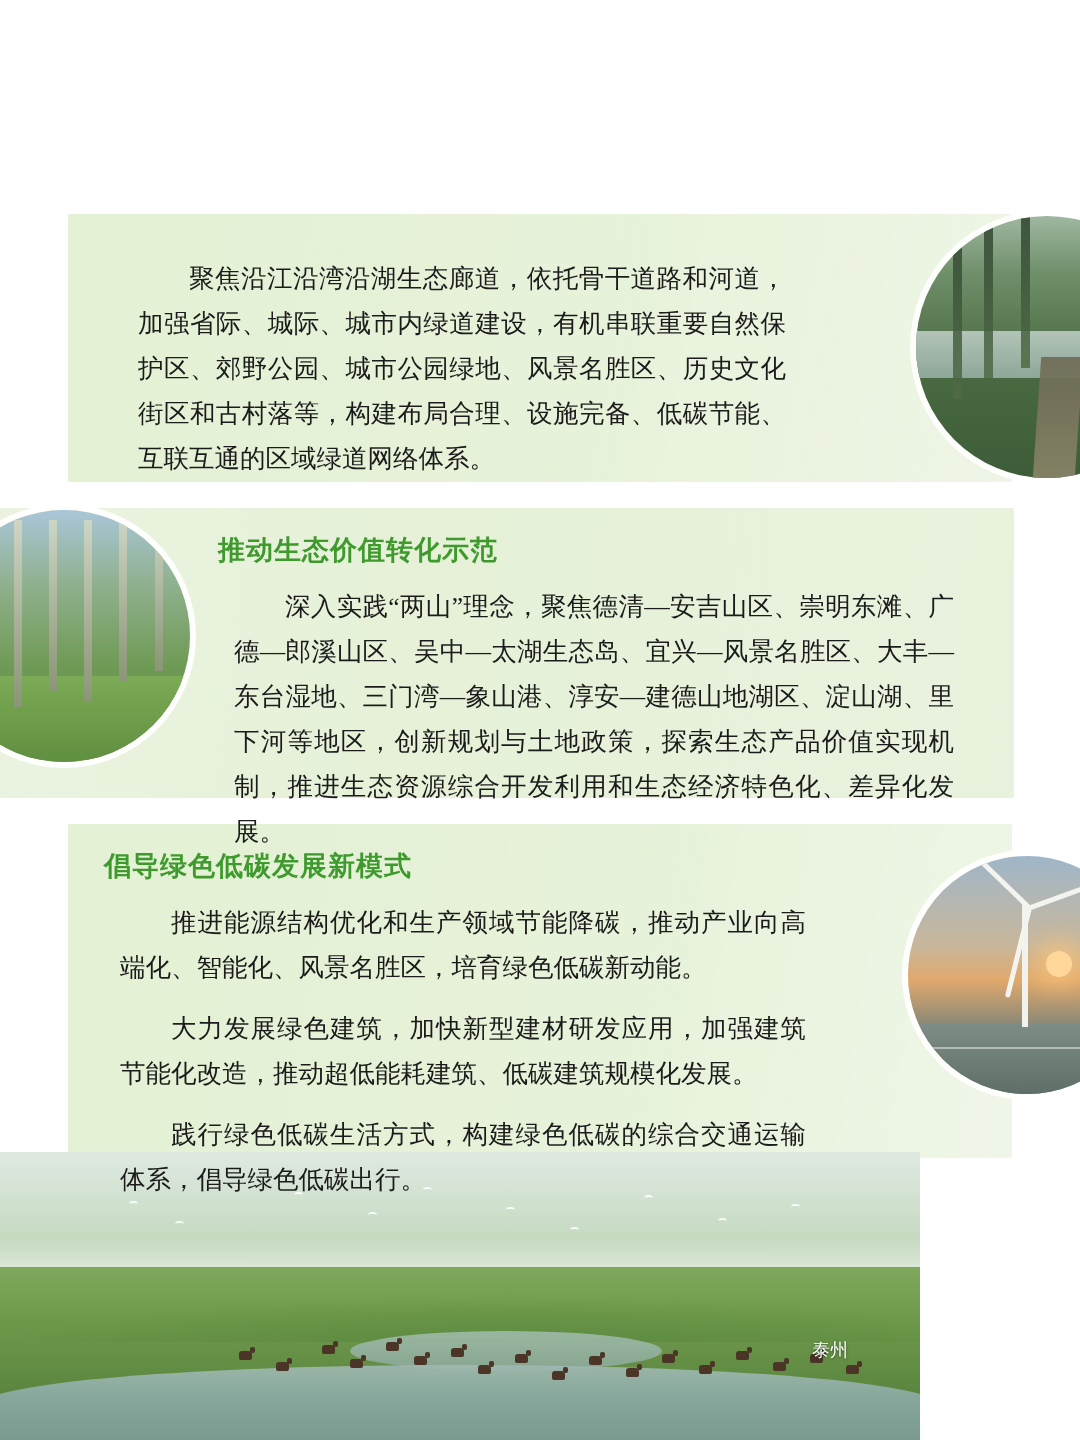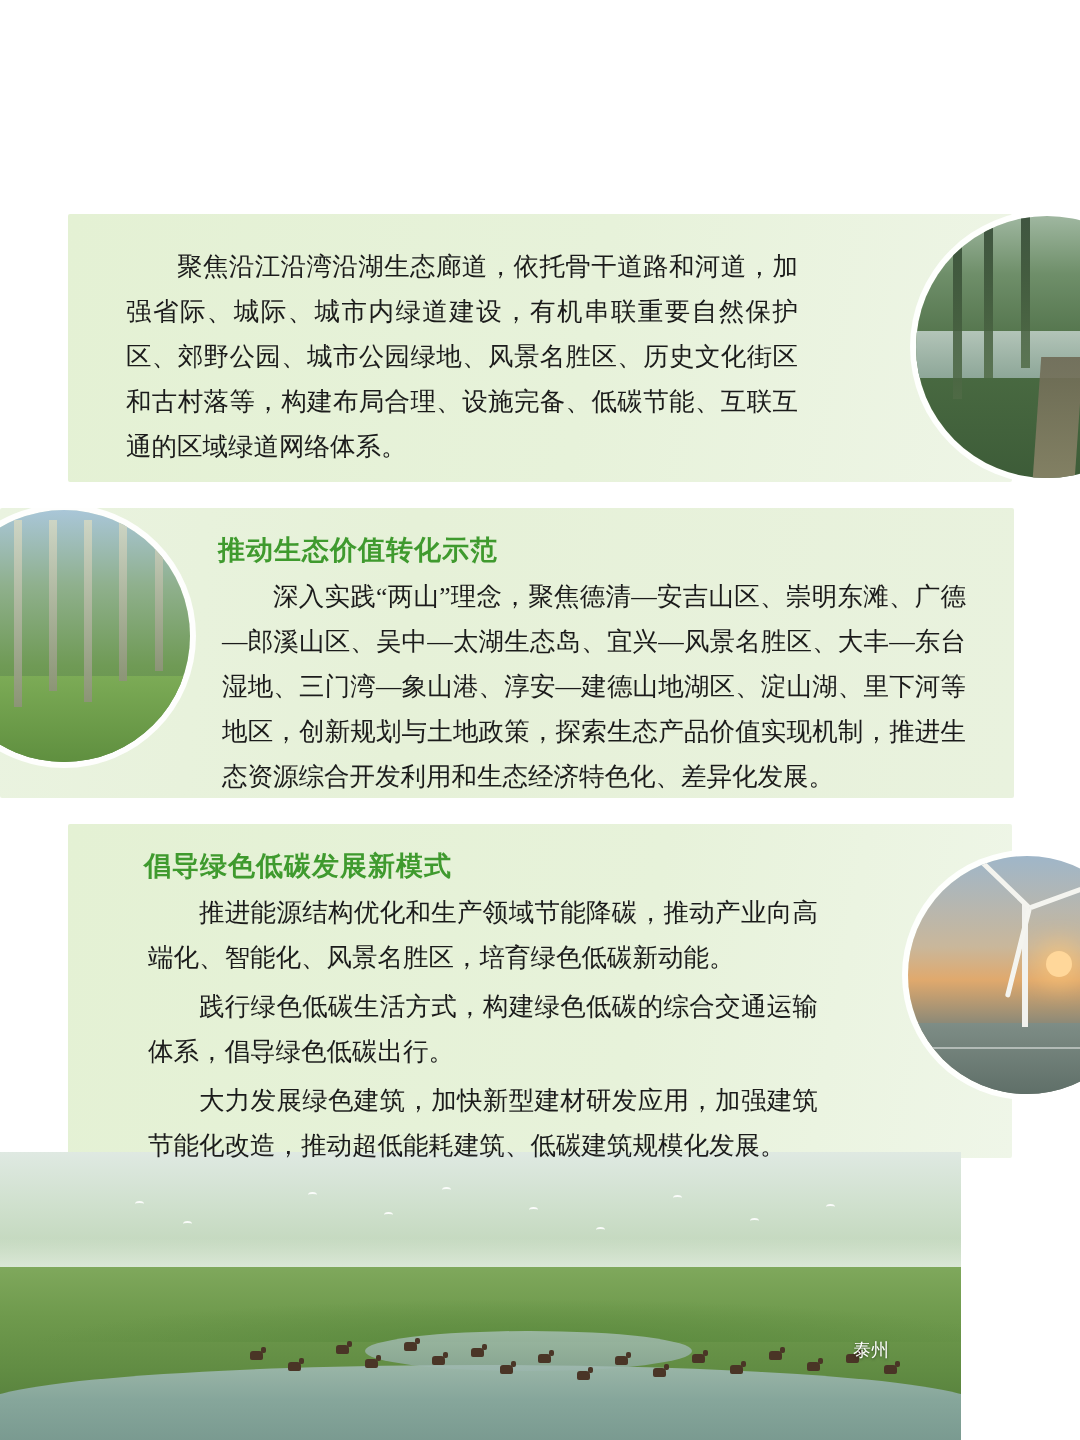--- a/index.html
+++ b/index.html
@@ -41,21 +41,21 @@
     font-size: 27px;
     letter-spacing: 1px;
     margin: 0 0 6px 0;
   }
   .para {
     font-size: 25.5px;
     line-height: 45px;
     color: #1b1b1b;
     text-align: justify;
     text-justify: inter-ideograph;
-    margin: 4px;
+    margin: 16px;
     text-indent: 2em;
   }
 
   
   .photo-circle {
     position: absolute;
     border-radius: 50%;
     overflow: hidden;
     z-index: 5;
     box-shadow: 0 0 0 6px rgba(255,255,255,0.92);
@@ -80,30 +80,29 @@
     background: linear-gradient(95deg, #eaf3e0 0%, #e6f1d8 40%, #e9f2de 100%);
   }
   #card2 .card-body { padding: 24px 44px 0 210px; }
   #card2 .card-title { color: #3f9a2e; }
 
   
   #card3 { left: 68px; top: 824px; width: 944px; height: 334px; }
   #card3 .card-bg {
     background: linear-gradient(100deg, #e4f1d4 0%, #e7f2da 60%, #eff6e8 100%);
   }
-  #card3 .card-body { padding: 24px 190px 0 76px; }
+  #card3 .card-body { padding: 24px 190px 0 36px; }
   #card3 .card-title { color: #3f9a2e; }
   #card3 .para { margin-bottom: 0; }
 
   
   #bottom-photo {
     position: absolute;
     left: 0; top: 1152px; width: 920px; height: 288px;
     overflow: hidden;
-    padding-left: 41px;
   }
   .wetland-sky {
     position: absolute; left:0; top:0; width:100%; height:42%;
     background: linear-gradient(180deg,#dfe9e2 0%, #cfe0cd 45%, #bcd3b4 100%);
   }
   .wetland-treeline {
     position: absolute; left:0; top:22%; width:100%; height:34%;
     background:
       radial-gradient(ellipse 140px 46px at 6% 100%, #43603c 0%, rgba(67,96,60,0) 70%),
       radial-gradient(ellipse 170px 54px at 20% 100%, #3d5a36 0%, rgba(61,90,54,0) 70%),
@@ -270,22 +269,22 @@
       <div class="trunk" style="left:72%; height:64%;"></div>
       <div class="trunk" style="left:86%; height:60%;"></div>
     </div>
   </div>
 
   <div class="card" id="card3">
     <div class="card-bg"></div>
     <div class="card-body">
       <h2 class="card-title">倡导绿色低碳发展新模式</h2>
       <p class="para">推进能源结构优化和生产领域节能降碳，推动产业向高端化、智能化、风景名胜区，培育绿色低碳新动能。</p>
+      <p class="para">大力发展绿色建筑，加快新型建材研发应用，加强建筑节能化改造，推动超低能耗建筑、低碳建筑规模化发展。</p>
       <p class="para">践行绿色低碳生活方式，构建绿色低碳的综合交通运输体系，倡导绿色低碳出行。</p>
-      <p class="para">大力发展绿色建筑，加快新型建材研发应用，加强建筑节能化改造，推动超低能耗建筑、低碳建筑规模化发展。</p>
     </div>
   </div>
 
   <div class="photo-circle" style="left:908px; top:856px; width:238px; height:238px;">
     <div class="photo-inner scene-turbine">
       <div class="sun"></div>
       <div class="pond"></div>
       <div class="mast"></div>
       <div class="blade b1"></div>
       <div class="blade b2"></div>

